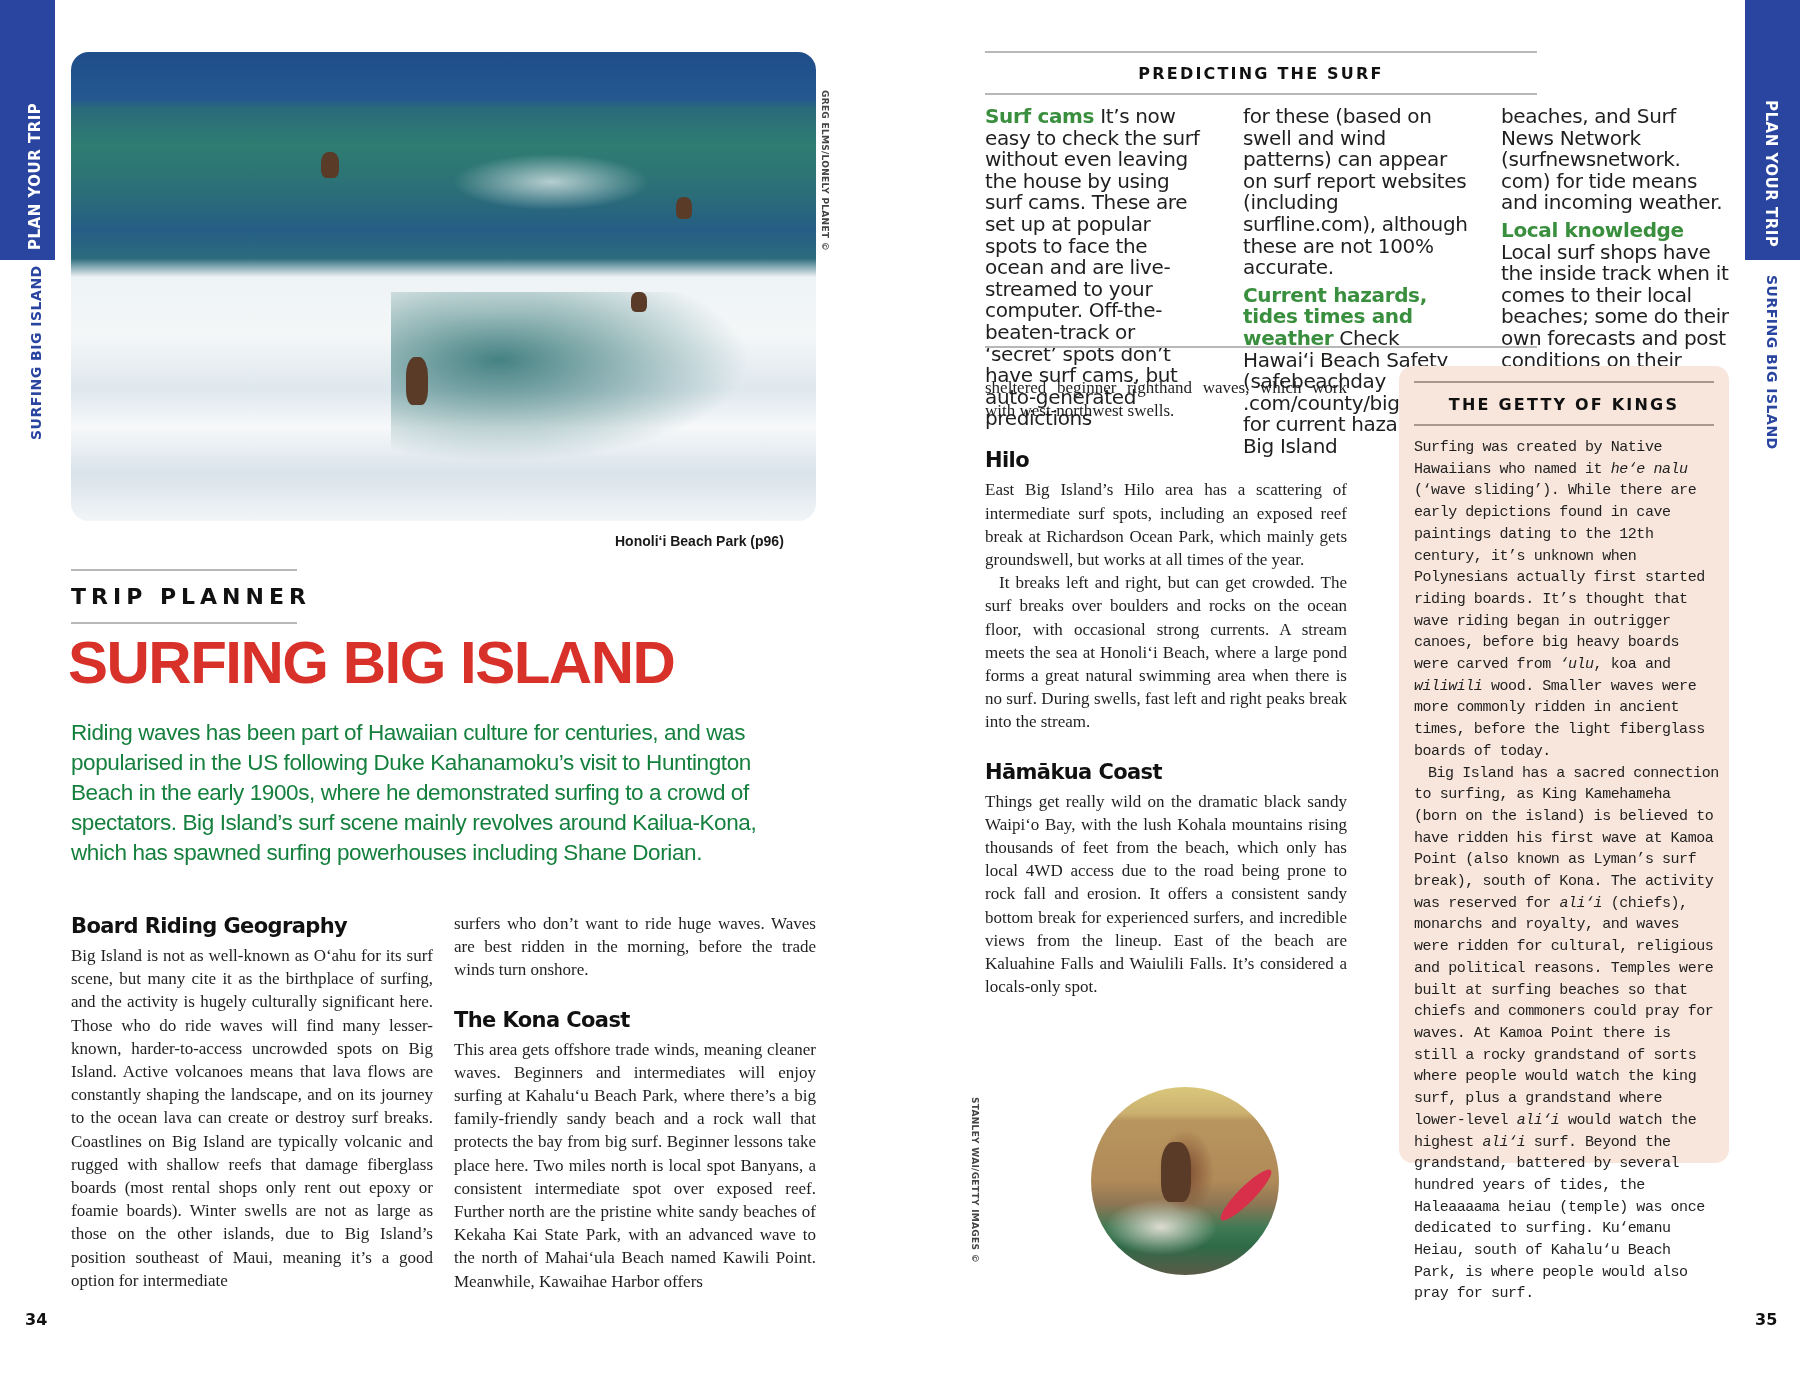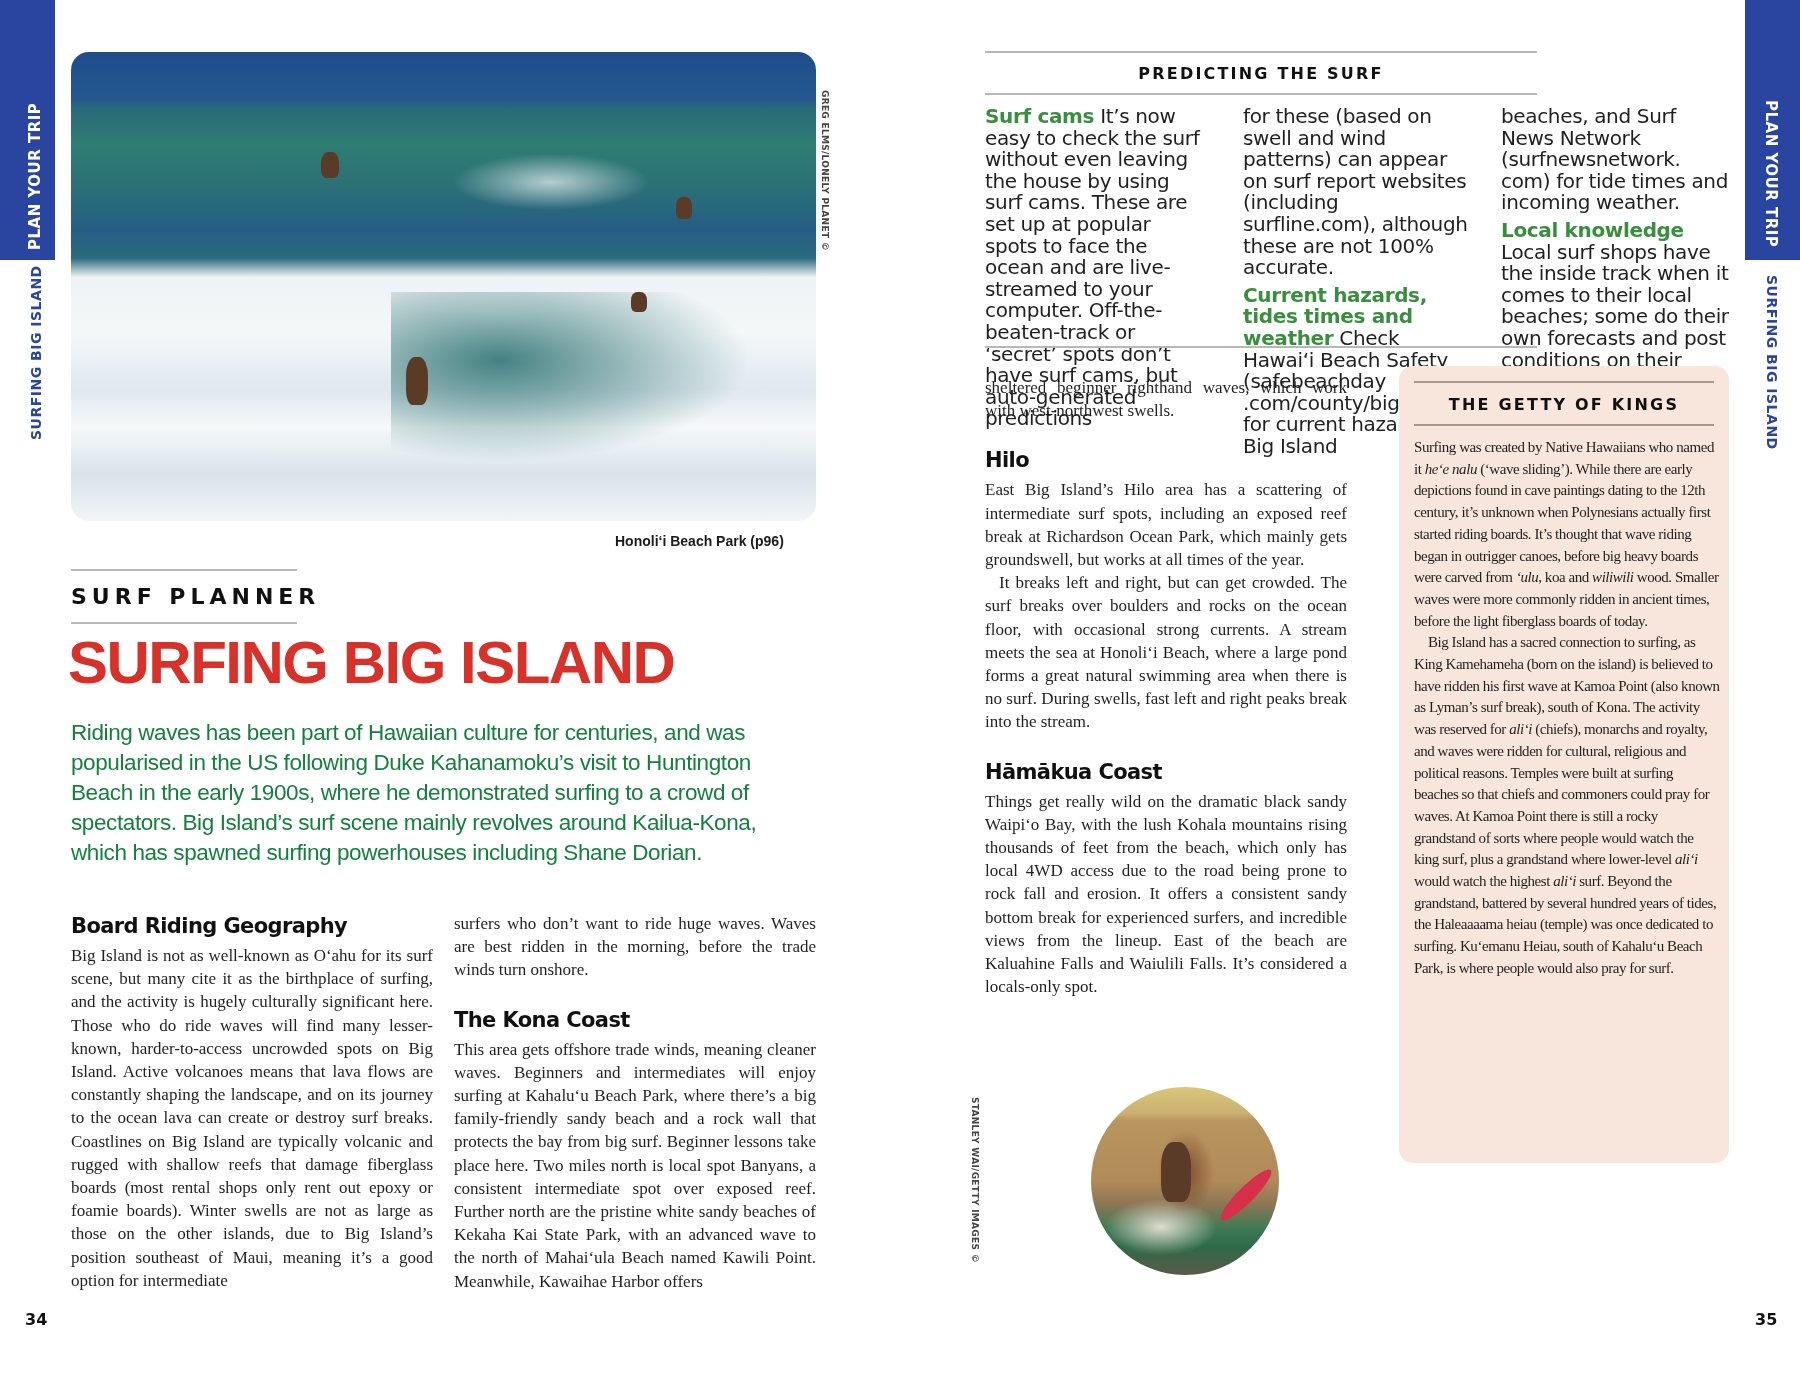--- a/index.html
+++ b/index.html
@@ -57,21 +57,21 @@
   .gap { height: 12px; }
 
   
   .box-title { position: absolute; font-family: "DejaVu Sans", sans-serif; font-weight: bold; font-size: 16px; letter-spacing: 2.2px; color: #111; text-align: center; }
   .sans-col { position: absolute; font-family: "DejaVu Sans", sans-serif; font-size: 20px; line-height: 21.6px; color: #1f1f1f; letter-spacing: -0.35px; }
   .sans-col p { margin: 0 0 6px 0; }
   .green { color: #3a8f3f; font-weight: bold; }
 
   
   .kings-box { position: absolute; left: 1399px; top: 366px; width: 330px; height: 797px; background: #f8e6dc; border-radius: 14px; }
-  .kings-text { position: absolute; left: 1414px; top: 437px; width: 306px; font-family: Liberation Serif, serif; font-size: 15px; line-height: 21.7px; color: #1f1f1f; letter-spacing: -0.45px; }
+  .kings-text { position: absolute; left: 1414px; top: 437px; width: 306px; font-family: Liberation Mono, monospace; font-size: 15px; line-height: 21.7px; color: #1f1f1f; letter-spacing: -0.45px; }
   .kings-text p.indent { text-indent: 14px; }
   .kings-text i { font-style: italic; }
 
   .page-num { position: absolute; top: 1310px; font-family: "DejaVu Sans", sans-serif; font-weight: bold; font-size: 16px; color: #111; }
 </style>
 </head>
 <body>
 
 <div class="side-tab left"></div>
 <div class="vtext up tab-label" style="left:26px; top:250px;">PLAN YOUR TRIP</div>
@@ -85,21 +85,21 @@
   <div class="surfer" style="left:250px; top:100px; width:18px; height:26px;"></div>
   <div class="surfer" style="left:605px; top:145px; width:16px; height:22px;"></div>
   <div class="surfer" style="left:560px; top:240px; width:16px; height:20px;"></div>
   <div class="surfer" style="left:335px; top:305px; width:22px; height:48px;"></div>
 
 </div>
 <div class="credit vtext down" style="left:830px; top:90px;">GREG ELMS/LONELY PLANET ©</div>
 <div class="caption">Honoli‘i Beach Park (p96)</div>
 
 <div class="rule" style="left:71px; top:569px; width:226px;"></div>
-<div class="kicker">SURF PLANNER</div>
+<div class="kicker">TRIP PLANNER</div>
 <div class="rule" style="left:71px; top:622px; width:226px;"></div>
 <h1 class="title">SURFING BIG ISLAND</h1>
 <p class="intro">Riding waves has been part of Hawaiian culture for centuries, and was popularised in the US following Duke Kahanamoku’s visit to Huntington Beach in the early 1900s, where he demonstrated surfing to a crowd of spectators. Big Island’s surf scene mainly revolves around Kailua-Kona, which has spawned surfing powerhouses including Shane Dorian.</p>
 
 <div class="serif-col" style="left:71px; top:900px; width:362px;">
   <h2 class="h2">Board Riding Geography</h2>
   <p>Big Island is not as well-known as O‘ahu for its surf scene, but many cite it as the birthplace of surfing, and the activity is hugely culturally significant here. Those who do ride waves will find many lesser-known, harder-to-access uncrowded spots on Big Island. Active volcanoes means that lava flows are constantly shaping the landscape, and on its journey to the ocean lava can create or destroy surf breaks. Coastlines on Big Island are typically volcanic and rugged with shallow reefs that damage fiberglass boards (most rental shops only rent out epoxy or foamie boards). Winter swells are not as large as those on the other islands, due to Big Island’s position southeast of Maui, meaning it’s a good option for intermediate</p>
 </div>
 <div class="page-num" style="left:25px;">34</div>
 
@@ -115,21 +115,21 @@
 <div class="rule" style="left:985px; top:93px; width:552px;"></div>
 
 <div class="sans-col" style="left:985px; top:106px; width:215px;">
   <p><span class="green">Surf cams</span> <span>It’s now easy to check the surf without even leaving the house by using surf cams. These are set up at popular spots to face the ocean and are live-streamed to your computer. Off-the-beaten-track or ‘secret’ spots don’t have surf cams, but auto-generated predictions</span></p>
 </div>
 <div class="sans-col" style="left:1243px; top:106px; width:230px;">
   <p>for these (based on swell and wind patterns) can appear on surf report websites (including surfline.com), although these are not 100% accurate.</p>
   <p><span class="green">Current hazards, tides times and weather</span> <span>Check Hawai‘i Beach Safety (safebeachday .com/county/big-island) for current hazards at Big Island</span></p>
 </div>
 <div class="sans-col" style="left:1501px; top:106px; width:230px;">
-  <p>beaches, and Surf News Network (surfnewsnetwork. com) for tide times and incoming weather.</p>
+  <p>beaches, and Surf News Network (surfnewsnetwork. com) for tide means and incoming weather.</p>
   <p><span class="green">Local knowledge</span> <span>Local surf shops have the inside track when it comes to their local beaches; some do their own forecasts and post conditions on their websites.</span></p>
 </div>
 <div class="rule" style="left:985px; top:346px; width:552px;"></div>
 
 <div class="serif-col" style="left:985px; top:376px; width:362px;">
   <p>sheltered beginner righthand waves, which work with west-northwest swells.</p>
   <div class="gap"></div>
   <h2 class="h2">Hilo</h2>
   <p>East Big Island’s Hilo area has a scattering of intermediate surf spots, including an exposed reef break at Richardson Ocean Park, which mainly gets groundswell, but works at all times of the year.</p>
   <p class="indent">It breaks left and right, but can get crowded. The surf breaks over boulders and rocks on the ocean floor, with occasional strong currents. A stream meets the sea at Honoli‘i Beach, where a large pond forms a great natural swimming area when there is no surf. During swells, fast left and right peaks break into the stream.</p>

